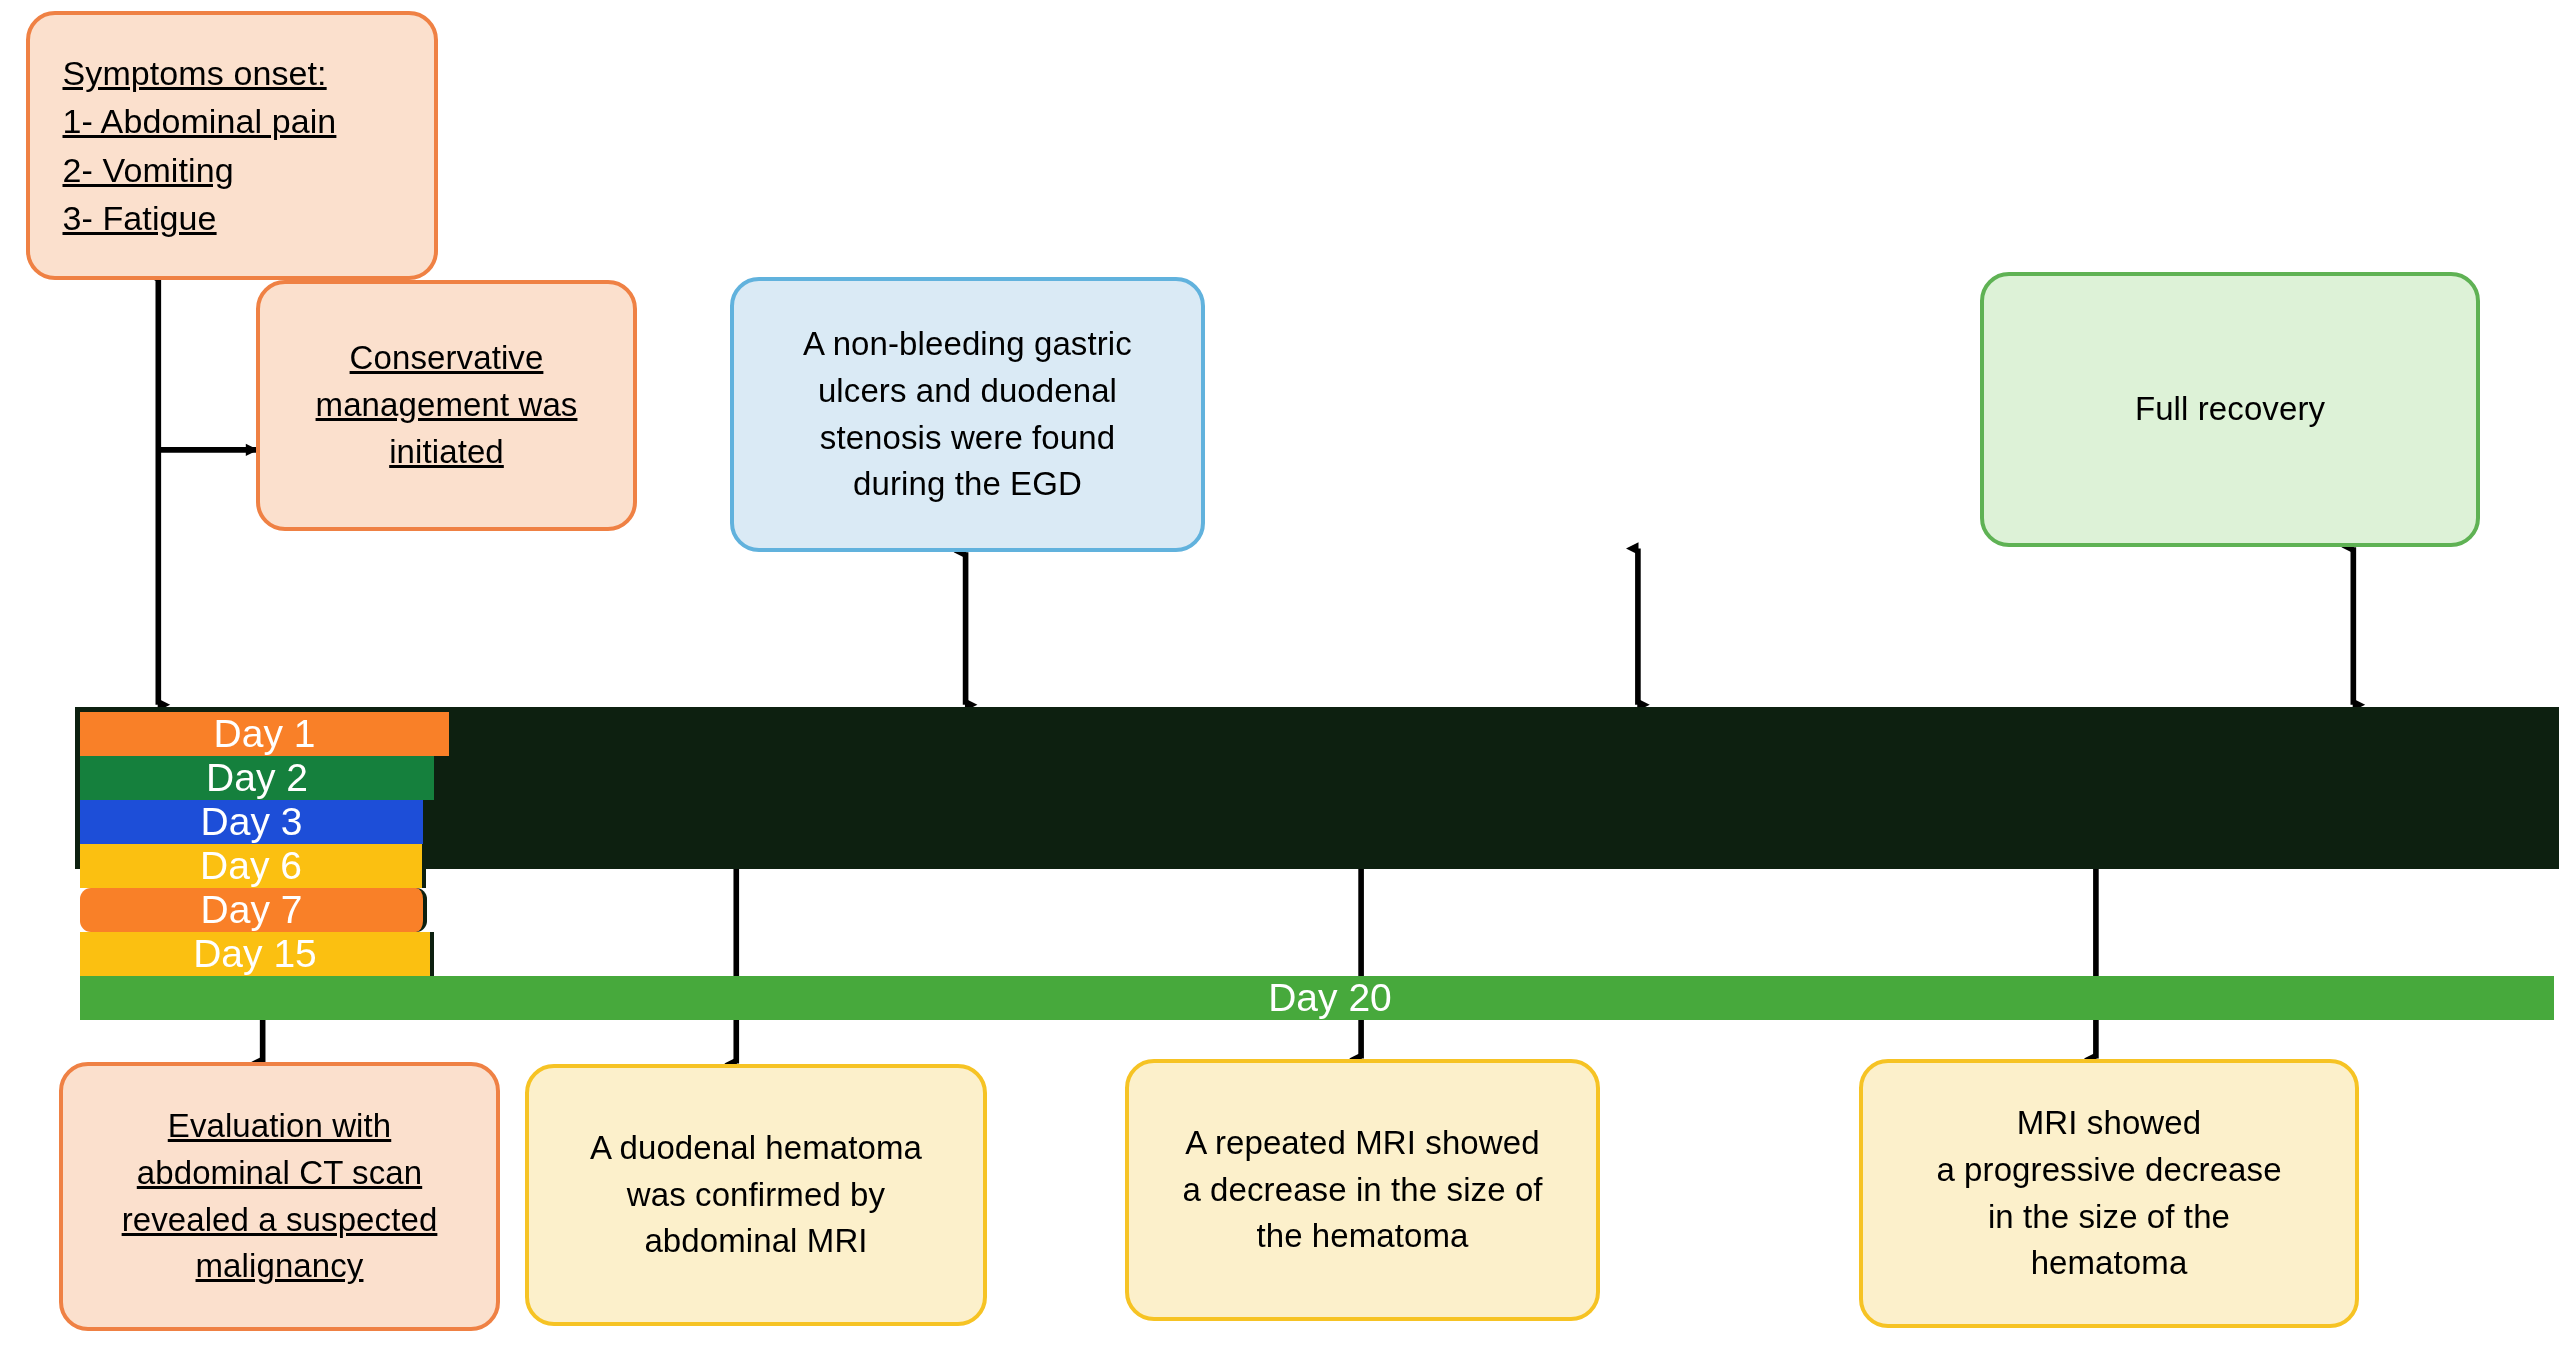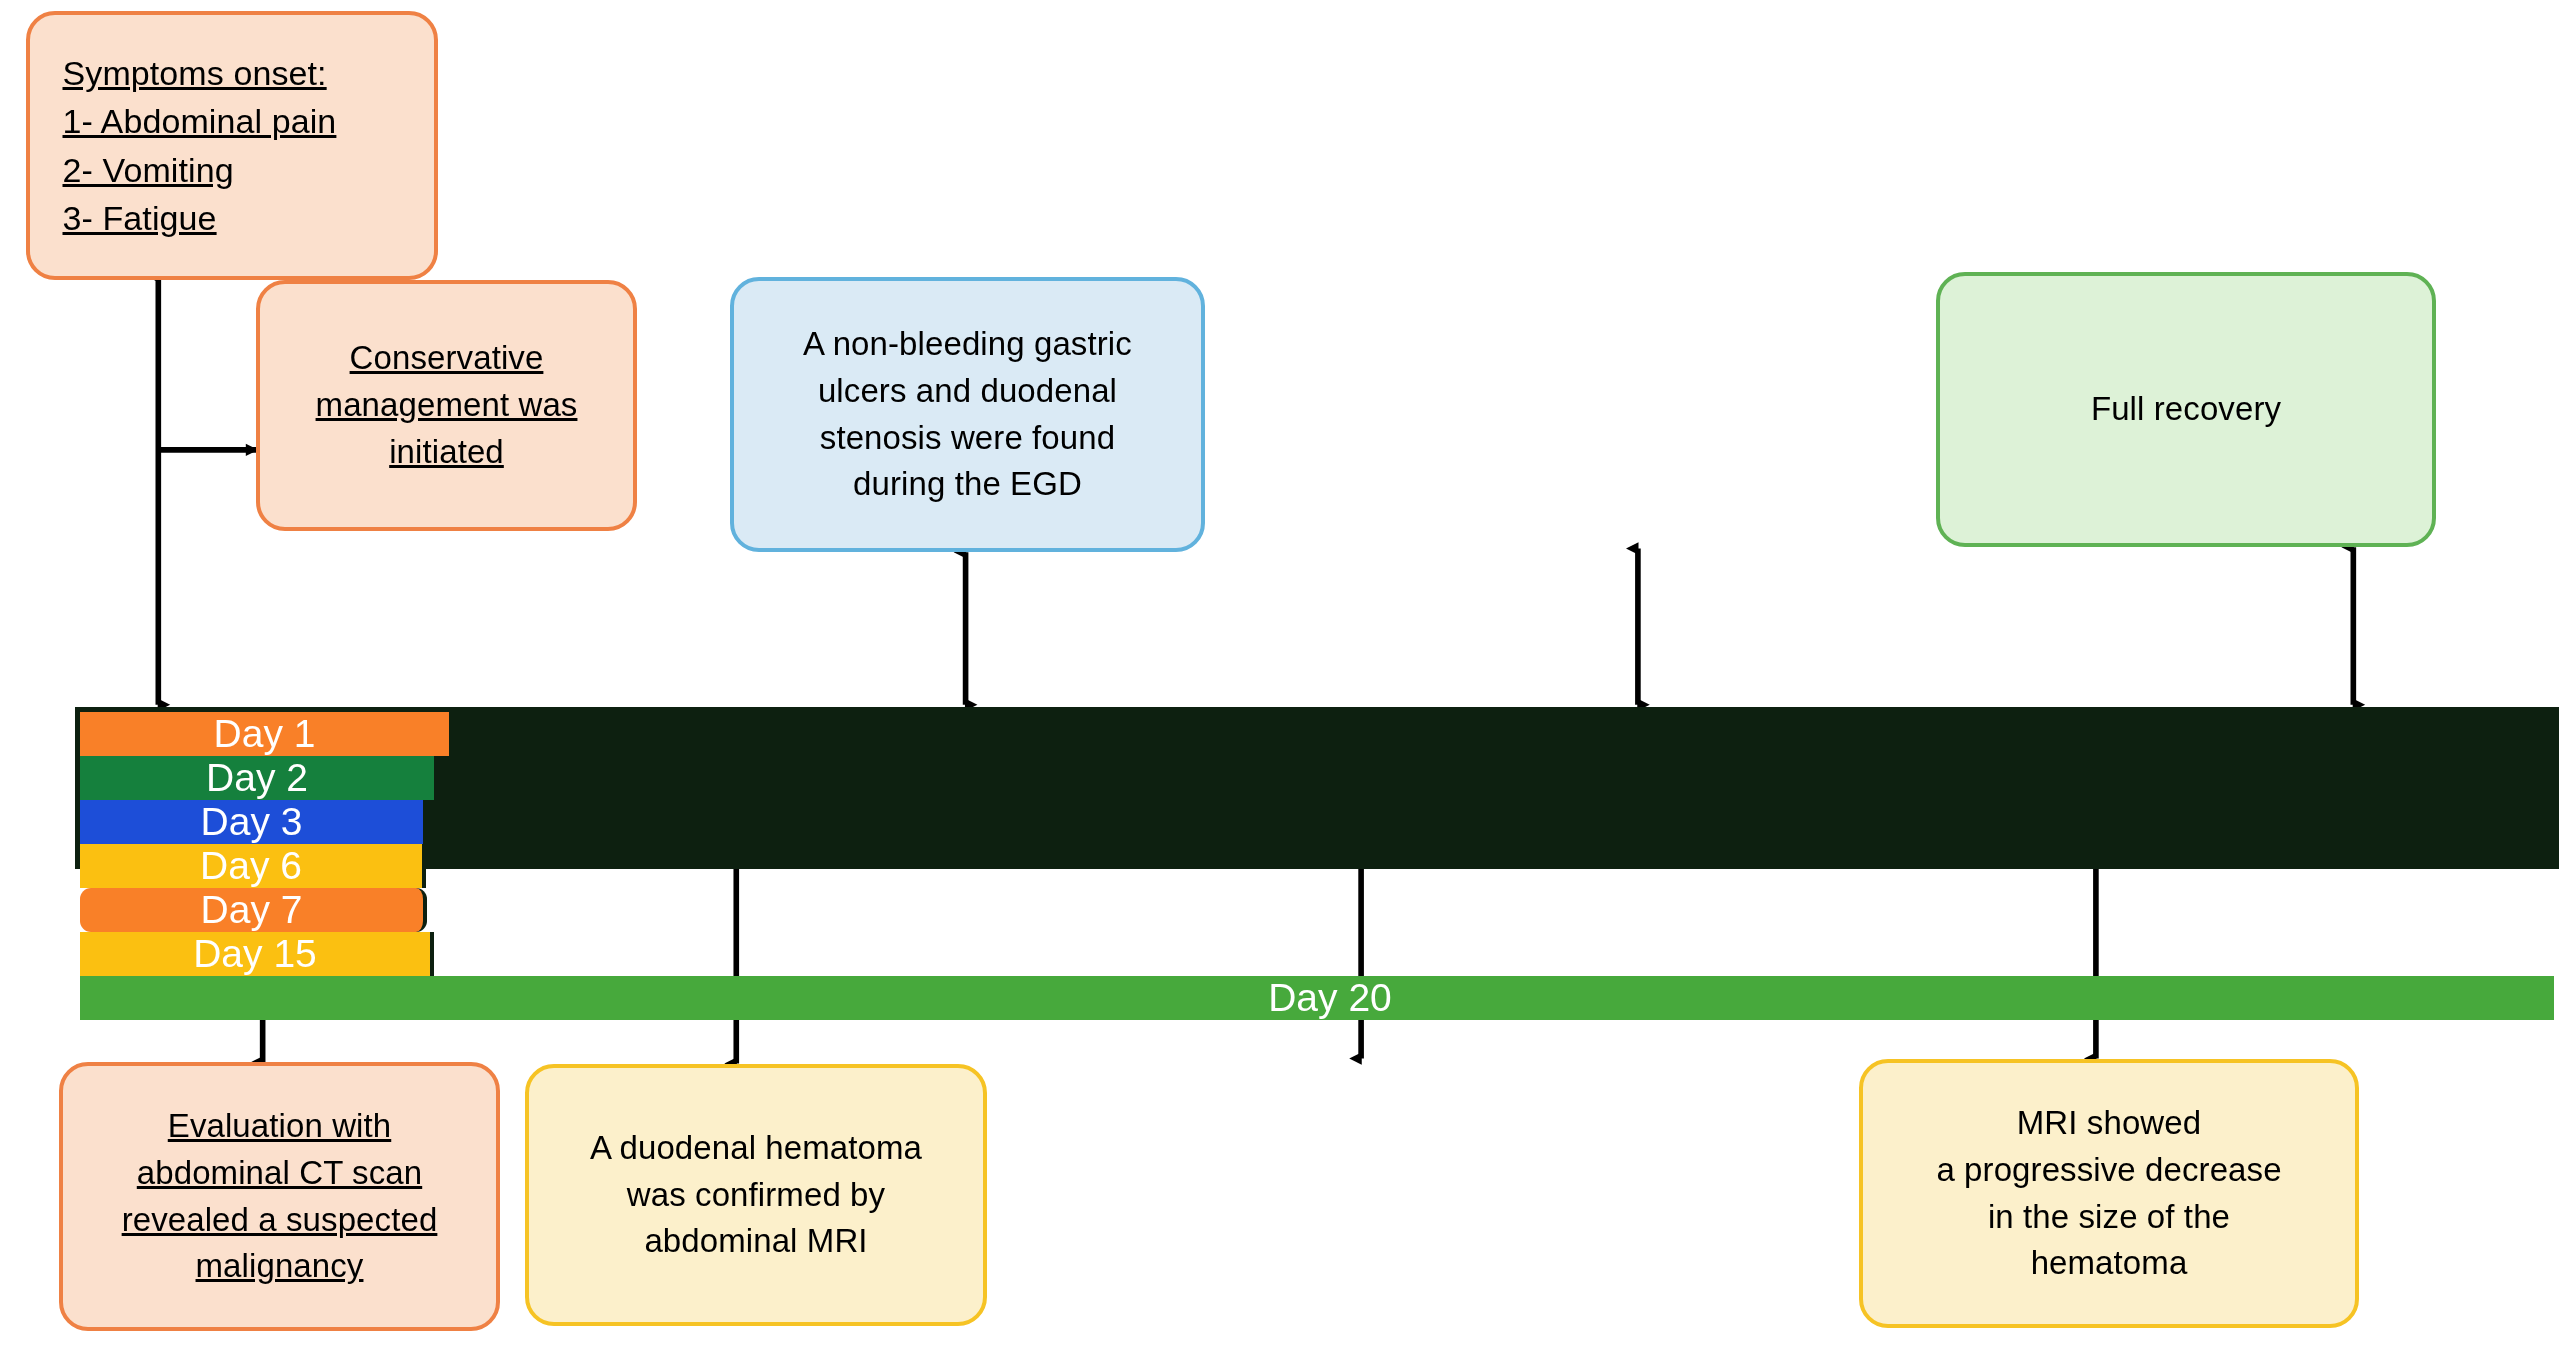--- a/index.html
+++ b/index.html
@@ -140,21 +140,21 @@
   <div class="box peach" style="left:256px; top:280px; width:381px; height:251px;">Conservative
 management was
 initiated</div>
 
   <div class="box blue" style="left:730px; top:277px; width:475px; height:275px;">A non-bleeding gastric
 ulcers and duodenal
 stenosis were found
 during the  EGD</div>
 
 
-  <div class="box green" style="left:1936px; top:272px; width:500px; height:275px;">Full recovery</div>
+  <div class="box green" style="left:1980px; top:272px; width:500px; height:275px;">Full recovery</div>
 
   <div id="timeline">
     <div class="seg gapafter" style="width:373px; background:#F98028;">
       <span>Day 1</span>
     </div>
     <div class="seg" style="width:358px; background:#15803d;align-items:center;">
       <span>Day 2</span>
     </div>
     <div class="seg gapafter" style="width:347px; background:#1d4ed8;text-align:center;">
       <span>Day 3</span>
@@ -175,20 +175,23 @@
 
   <div class="box peach" style="left:59px; top:1062px; width:441px; height:269px;">Evaluation with
 abdominal CT scan
 revealed a suspected
 malignancy</div>
 
   <div class="box cream" style="left:525px; top:1064px; width:462px; height:262px;">A duodenal hematoma
 was confirmed by
 abdominal MRI</div>
 
+  <div class="box cream" style="left:1125px; top:1059px; width:475px; height:262px;">A repeated MRI showed
+a decrease in the size of
+the hematoma</div>
 
   <div class="box cream" style="left:1859px; top:1059px; width:500px; height:269px;">MRI showed
 a progressive decrease
 in the size of the
 hematoma</div>
 
 </div>
 
 
 </body></html>

